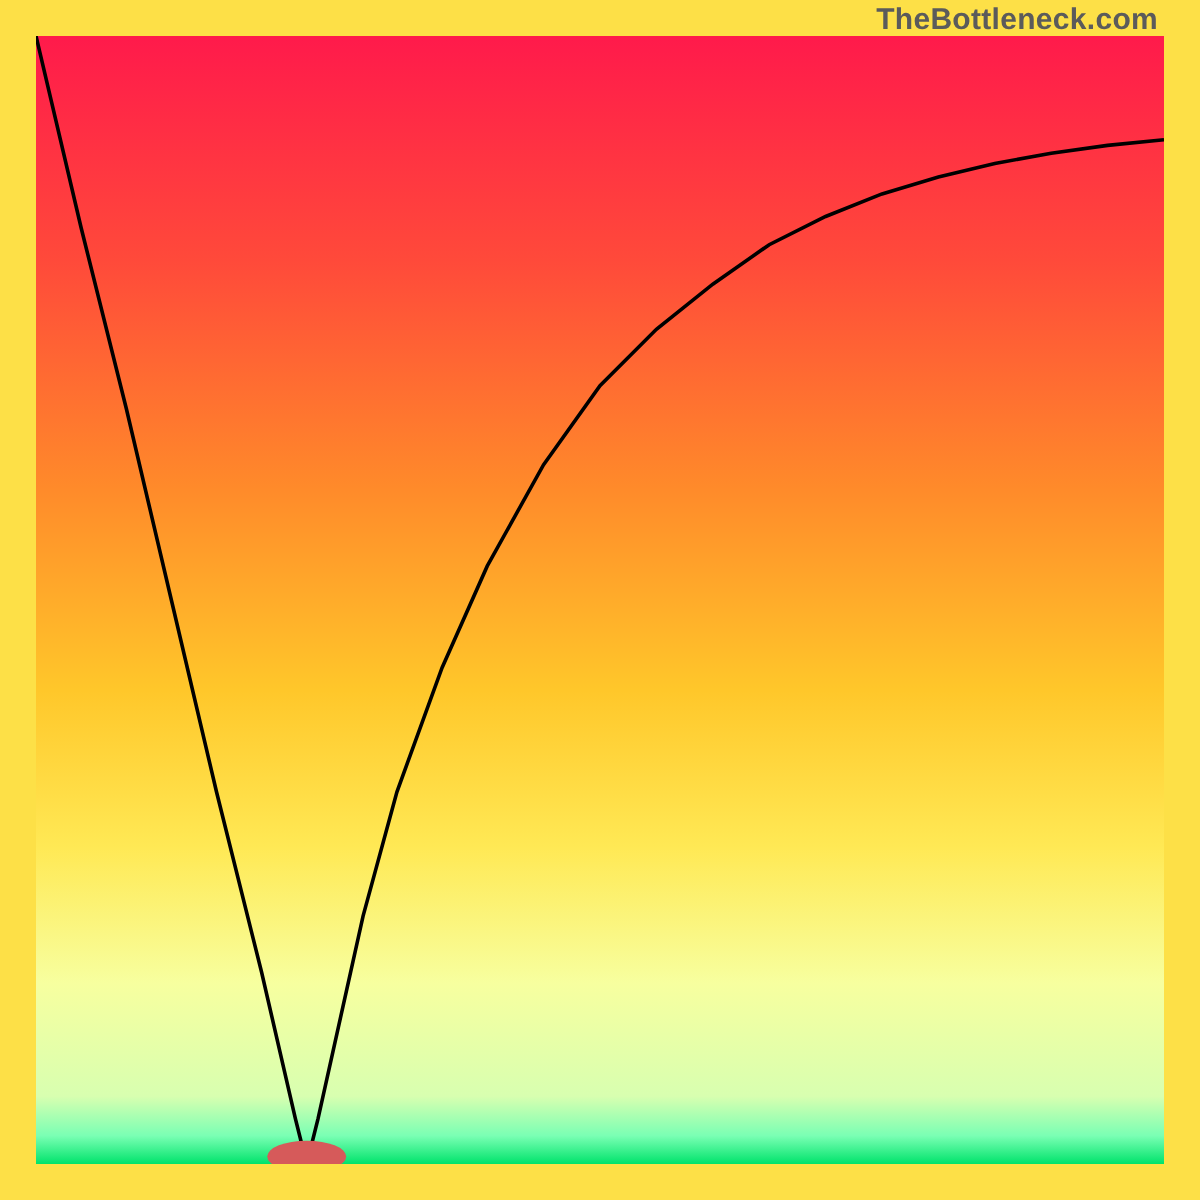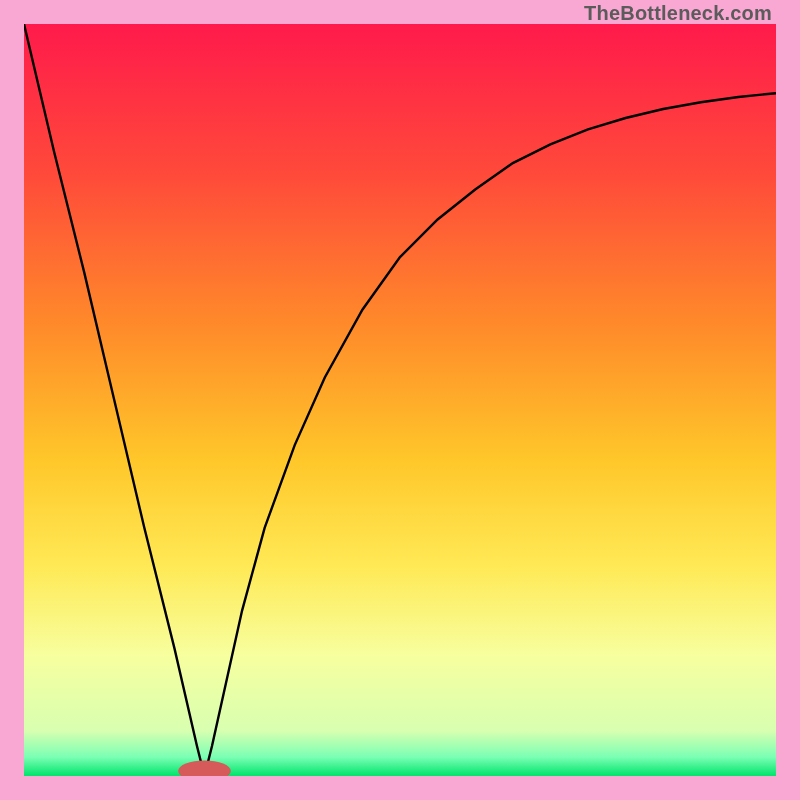--- a/index.html
+++ b/index.html
@@ -8,21 +8,21 @@
     width: 800px;
     height: 800px;
     background: #000;
     font-family: Arial, Helvetica, sans-serif;
     overflow: hidden;
   }
   .frame {
     position: relative;
     width: 800px;
     height: 800px;
-    background: #f9a8d4;
+    background: #fde047;
   }
   .attribution {
     position: absolute;
     top: 2px;
     right: 28px;
     color: #5b5b5b;
     font-size: 20px;
     font-weight: 600;
     letter-spacing: 0.2px;
     user-select: none;

